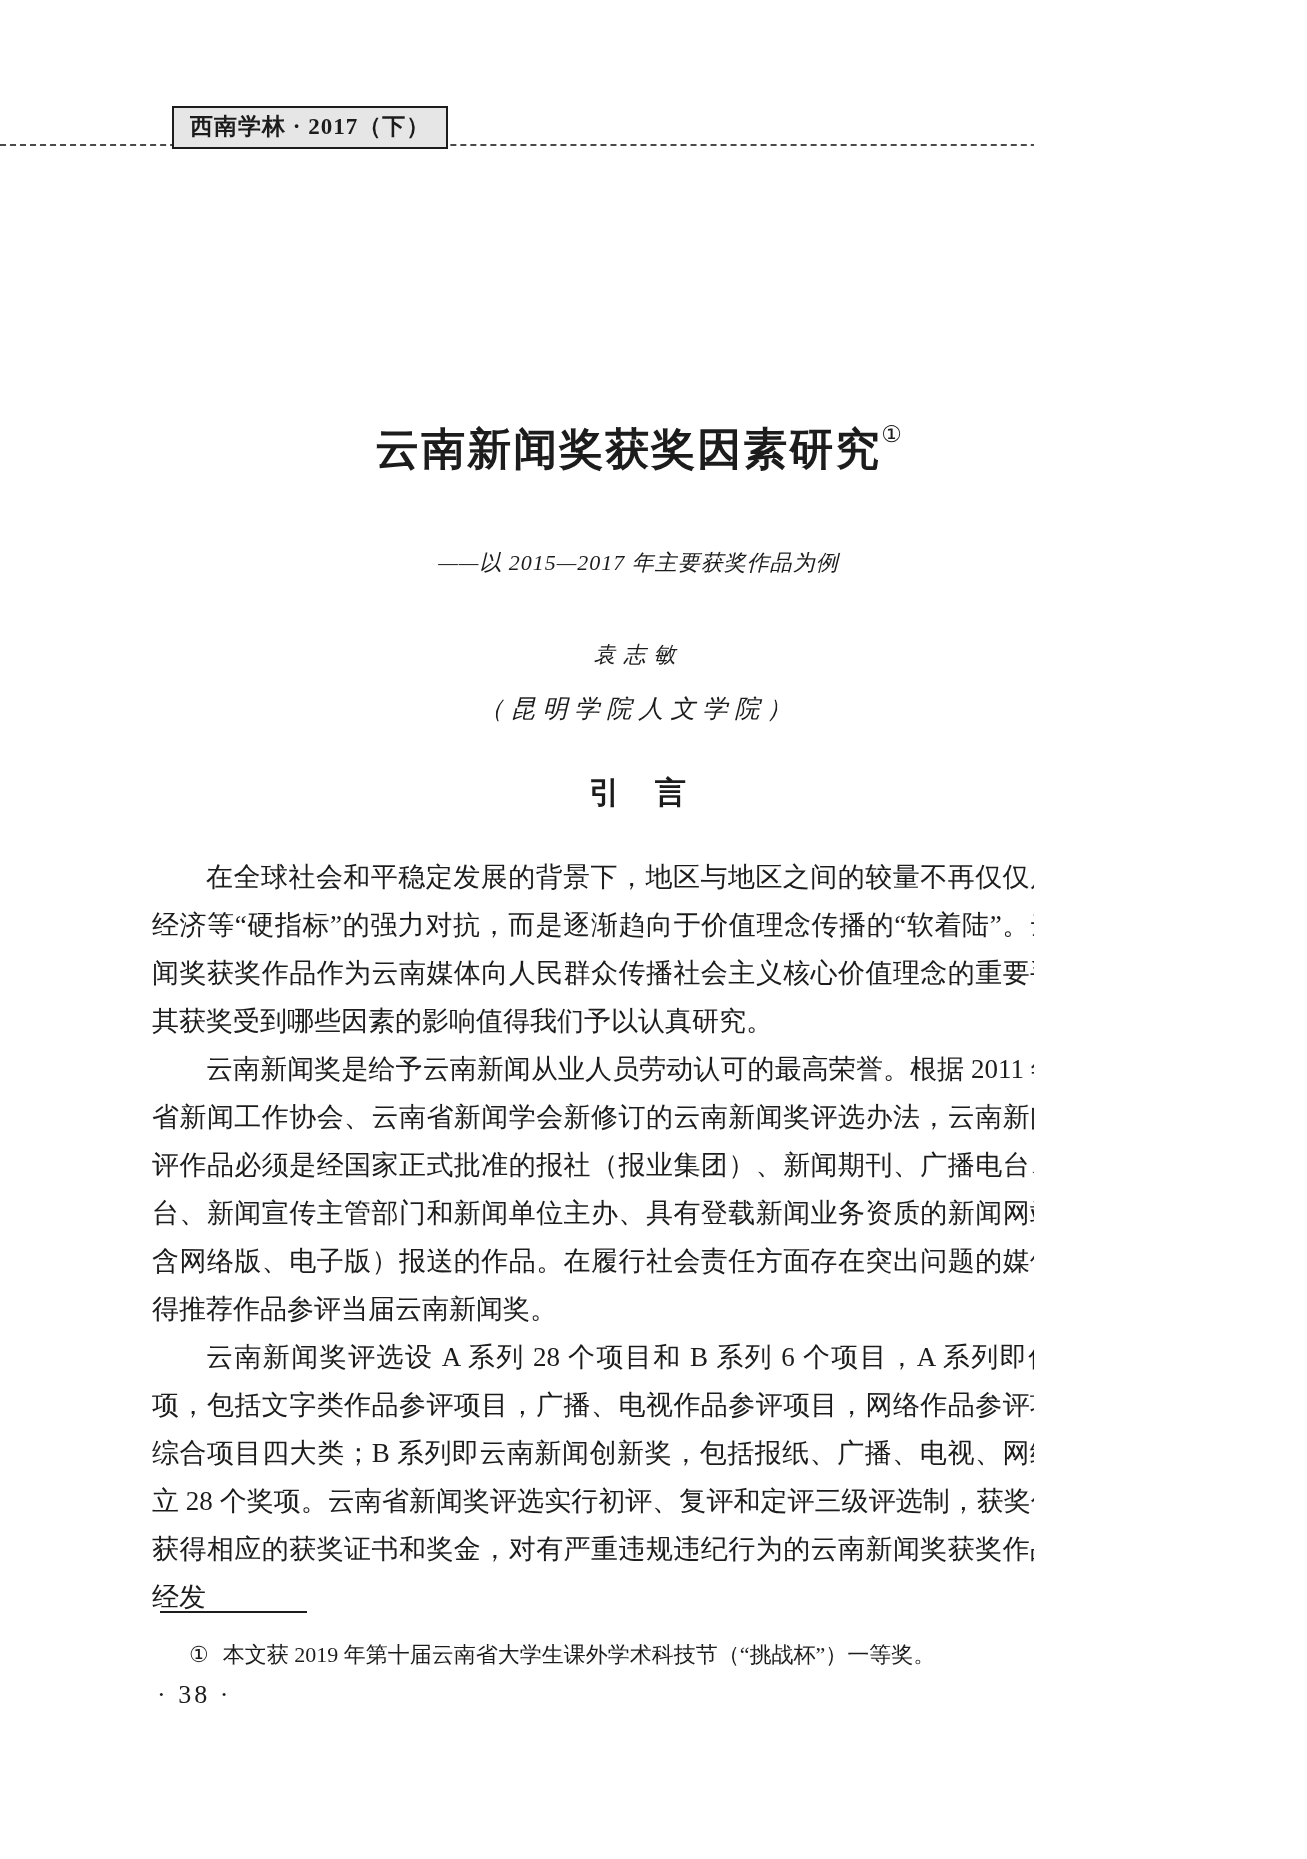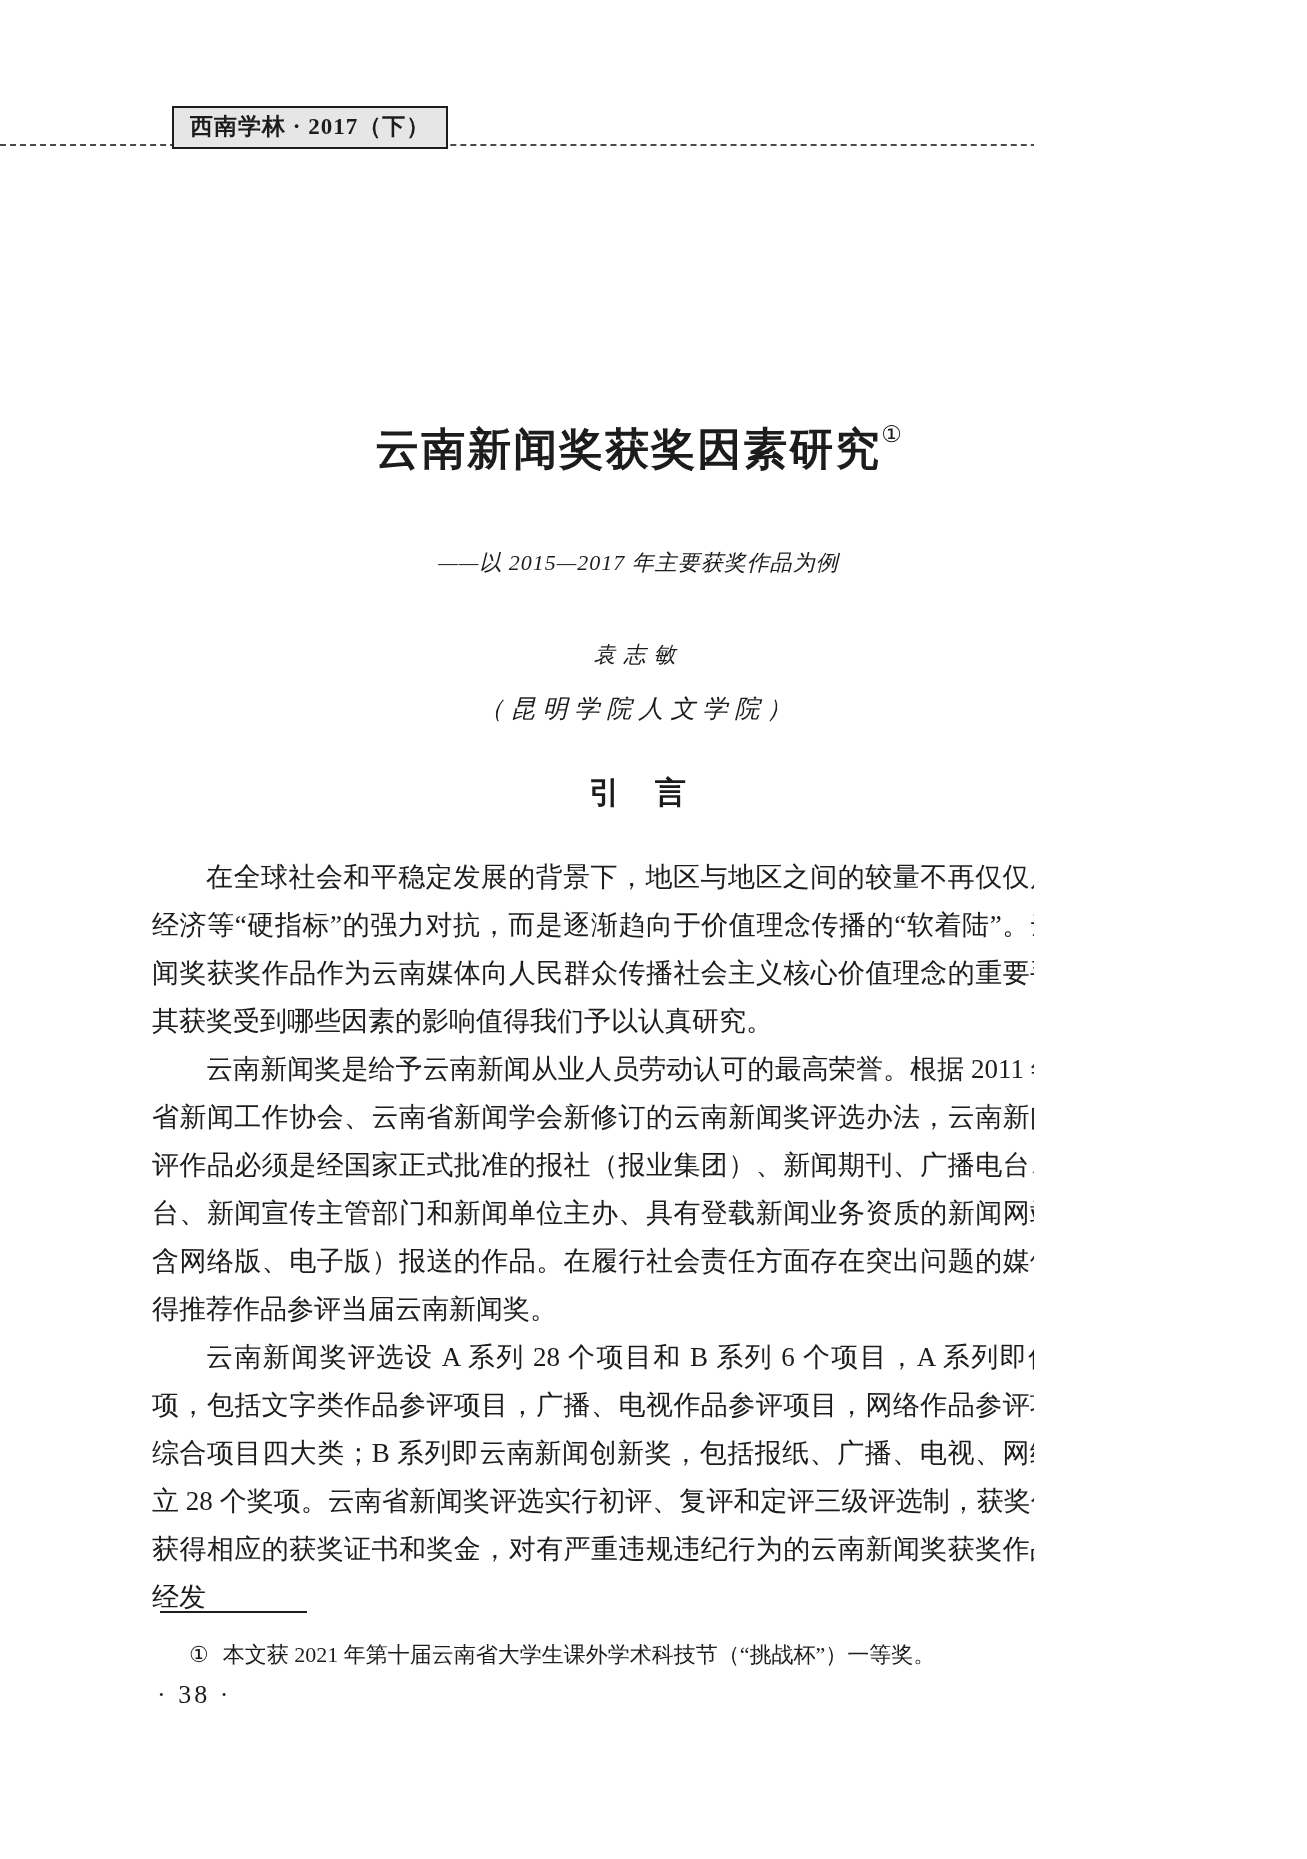--- a/index.html
+++ b/index.html
@@ -158,18 +158,18 @@
 
   <div class="body-text">
     <p>在全球社会和平稳定发展的背景下，地区与地区之间的较量不再仅仅局限于经济等“硬指标”的强力对抗，而是逐渐趋向于价值理念传播的“软着陆”。云南新闻奖获奖作品作为云南媒体向人民群众传播社会主义核心价值理念的重要手段，其获奖受到哪些因素的影响值得我们予以认真研究。</p>
     <p>云南新闻奖是给予云南新闻从业人员劳动认可的最高荣誉。根据 2011 年云南省新闻工作协会、云南省新闻学会新修订的云南新闻奖评选办法，云南新闻奖参评作品必须是经国家正式批准的报社（报业集团）、新闻期刊、广播电台、电视台、新闻宣传主管部门和新闻单位主办、具有登载新闻业务资质的新闻网站（不含网络版、电子版）报送的作品。在履行社会责任方面存在突出问题的媒体，不得推荐作品参评当届云南新闻奖。</p>
     <p>云南新闻奖评选设 A 系列 28 个项目和 B 系列 6 个项目，A 系列即传统奖项，包括文字类作品参评项目，广播、电视作品参评项目，网络作品参评项目，综合项目四大类；B 系列即云南新闻创新奖，包括报纸、广播、电视、网络共设立 28 个奖项。云南省新闻奖评选实行初评、复评和定评三级评选制，获奖作品会获得相应的获奖证书和奖金，对有严重违规违纪行为的云南新闻奖获奖作品，一经发</p>
   </div>
 
   <div class="footnote-separator"></div>
 
   <div class="footnote">
-    <span class="fn-marker">①</span><span>本文获 2021 年第十届云南省大学生课外学术科技节（“挑战杯”）一等奖。</span>
+    <span class="fn-marker">①</span><span>本文获 2019 年第十届云南省大学生课外学术科技节（“挑战杯”）一等奖。</span>
   </div>
 
   <div class="page-number">· 38 ·</div>
 
 </div>
 
 </body></html>

